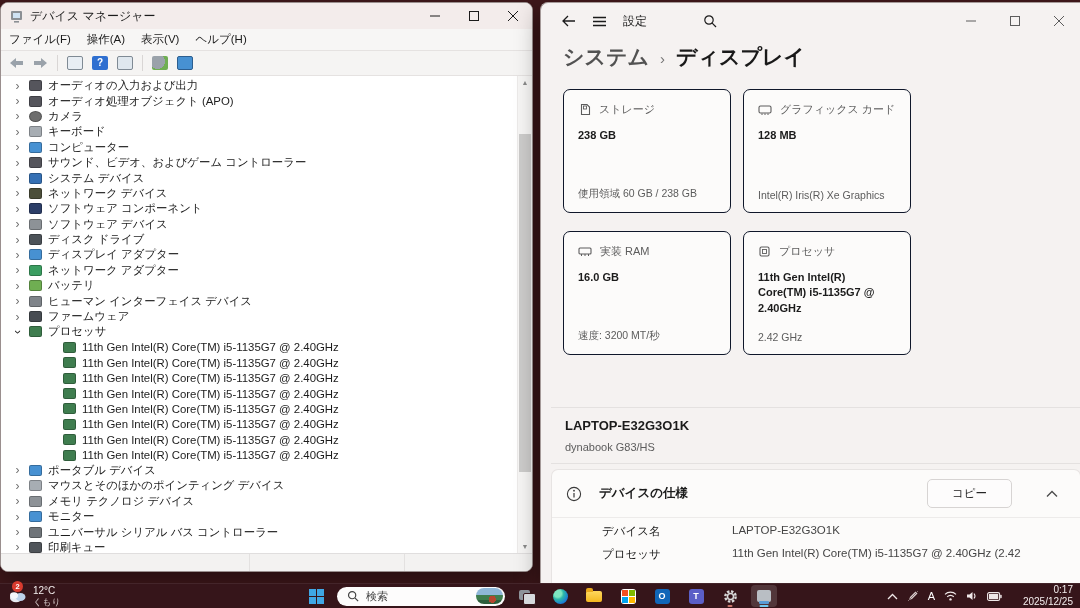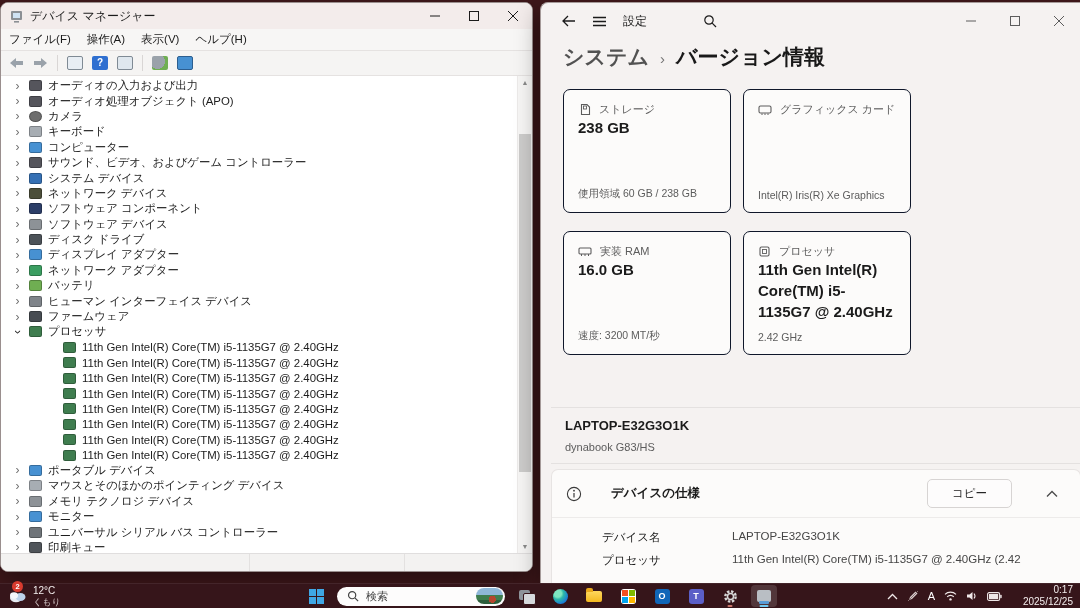--- a/index.html
+++ b/index.html
@@ -65,36 +65,36 @@
   .st .win-controls{position:absolute;right:0;top:0;height:36px}
   .st .win-controls .c{width:44px;color:#5c5c5c}
   .st-title{position:absolute;left:22px;top:40px;font-size:21px;font-weight:700;color:#191919;
     display:flex;align-items:baseline;gap:11px;white-space:nowrap}
   .st-title .parent{color:#525252}
   .st-title .bc{color:#757575;font-size:15px;font-weight:400}
   .cards{position:absolute;left:22px;top:86px;display:grid;grid-template-columns:168px 168px;gap:18px 12px}
   .card{height:124px;background:#fcfbfa;border:1px solid #0f172a;border-radius:7px;padding:12px 14px;
     box-sizing:border-box;position:relative}
   .card .cl{display:flex;align-items:center;gap:8px;font-size:11px;color:#5c5c5c;white-space:nowrap}
-  .card .cv{margin-top:0;font-size:15px;font-weight:700;color:#1b1b1b;line-height:1.4}
+  .card .cv{margin-top:11px;font-size:11px;font-weight:700;color:#1b1b1b;line-height:1.4}
   .card .cd{position:absolute;left:14px;bottom:11px;font-size:10.5px;color:#5c5c5c;white-space:nowrap}
   .rename{position:absolute;left:10px;right:0;top:404px;height:57px;border-top:1px solid #e4e1e0;
     border-bottom:1px solid #e4e1e0;display:flex;align-items:center;padding:0 0 0 14px;box-sizing:border-box}
   .rename .nm{font-size:13px;font-weight:700;color:#1b1b1b}
   .rename .md{font-size:11px;color:#5c5c5c;margin-top:8px}
   .btn{background:#fdfcfc;border:1px solid #d7d4d3;border-radius:5px;font-size:11.5px;color:#1b1b1b;
     padding:7px 13px;white-space:nowrap;font-family:inherit}
   .rename .btn{position:absolute;right:35px}
   .spec{position:absolute;left:10px;right:0;top:466px;bottom:0;background:#fcfbfa;
     border:1px solid #e7e4e3;border-bottom:none;border-radius:7px 7px 0 0}
-  .spec-head{height:47px;display:flex;align-items:center;padding:0 14px;gap:29px;position:relative}
+  .spec-head{height:47px;display:flex;align-items:center;padding:0 14px;gap:17px;position:relative}
   .spec-head .sh{font-size:12.5px;font-weight:700;color:#1b1b1b}
   .spec-head .btn{position:absolute;right:68px;padding:6px 24px}
   .spec-head .chev{position:absolute;right:22px}
-  .spec-body{border-top:1px solid #edebea;padding-top:8px}
+  .spec-body{border-top:1px solid #edebea;padding-top:2px}
   .srow{display:flex;font-size:11.5px;padding:4px 0 4px 50px;color:#1b1b1b}
   .srow .sl{width:130px;flex:none}
   .srow .sv{color:#454545;white-space:nowrap}
 
   
   .tb{position:absolute;left:0;bottom:0;width:1080px;height:24px;background:#36151a;
     border-top:1px solid rgba(255,255,255,.07);display:flex;align-items:center;color:#fff}
   .weather{display:flex;align-items:center;gap:6px;padding-left:8px;position:relative}
   .w-badge{position:absolute;left:12px;top:-4px;width:11px;height:11px;border-radius:50%;background:#d83b2e;
     color:#fff;font-size:7.5px;display:flex;align-items:center;justify-content:center;font-weight:700}
@@ -380,21 +380,21 @@
             <svg width="10" height="10" viewBox="0 0 10 10">
               <path d="M0 0 L10 10 M10 0 L0 10" stroke="#5c5c5c" stroke-width="1"></path>
             </svg>
           </span>
       </div>
     </div>
 
     <div class="st-title">
       <span class="parent">システム</span>
       <span class="bc">›</span>
-      <span>バージョン情報</span>
+      <span>ディスプレイ</span>
     </div>
 
     <div class="cards">
       <div class="card">
         <div class="cl">
           <svg width="13" height="13" viewBox="0 0 13 13">
               <path d="M3.5 1.5 H9 L11.5 4 V11.5 H3.5 Z" fill="none" stroke="#5c5c5c" stroke-width="1.1"></path>
               <rect x="5.5" y="3" width="3" height="3" fill="none" stroke="#5c5c5c" stroke-width="0.9"></rect>
             </svg>
           <span>ストレージ</span>
@@ -405,20 +405,21 @@
       <div class="card">
         <div class="cl">
           <svg width="14" height="12" viewBox="0 0 14 12">
               <rect x="1" y="2" width="12" height="7" rx="1.5" fill="none" stroke="#5c5c5c" stroke-width="1.1"></rect>
               <line x1="4" y1="9.5" x2="4" y2="11" stroke="#5c5c5c" stroke-width="1"></line>
               <line x1="7" y1="9.5" x2="7" y2="11" stroke="#5c5c5c" stroke-width="1"></line>
               <line x1="10" y1="9.5" x2="10" y2="11" stroke="#5c5c5c" stroke-width="1"></line>
             </svg>
           <span>グラフィックス カード</span>
         </div>
+        <div class="cv">128 MB</div>
         <div class="cd">Intel(R) Iris(R) Xe Graphics</div>
       </div>
       <div class="card">
         <div class="cl">
           <svg width="14" height="11" viewBox="0 0 14 11">
               <rect x="1" y="2" width="12" height="6" rx="1" fill="none" stroke="#5c5c5c" stroke-width="1.1"></rect>
               <line x1="3.5" y1="8" x2="3.5" y2="10" stroke="#5c5c5c" stroke-width="1"></line>
               <line x1="7" y1="8" x2="7" y2="10" stroke="#5c5c5c" stroke-width="1"></line>
               <line x1="10.5" y1="8" x2="10.5" y2="10" stroke="#5c5c5c" stroke-width="1"></line>
             </svg>

